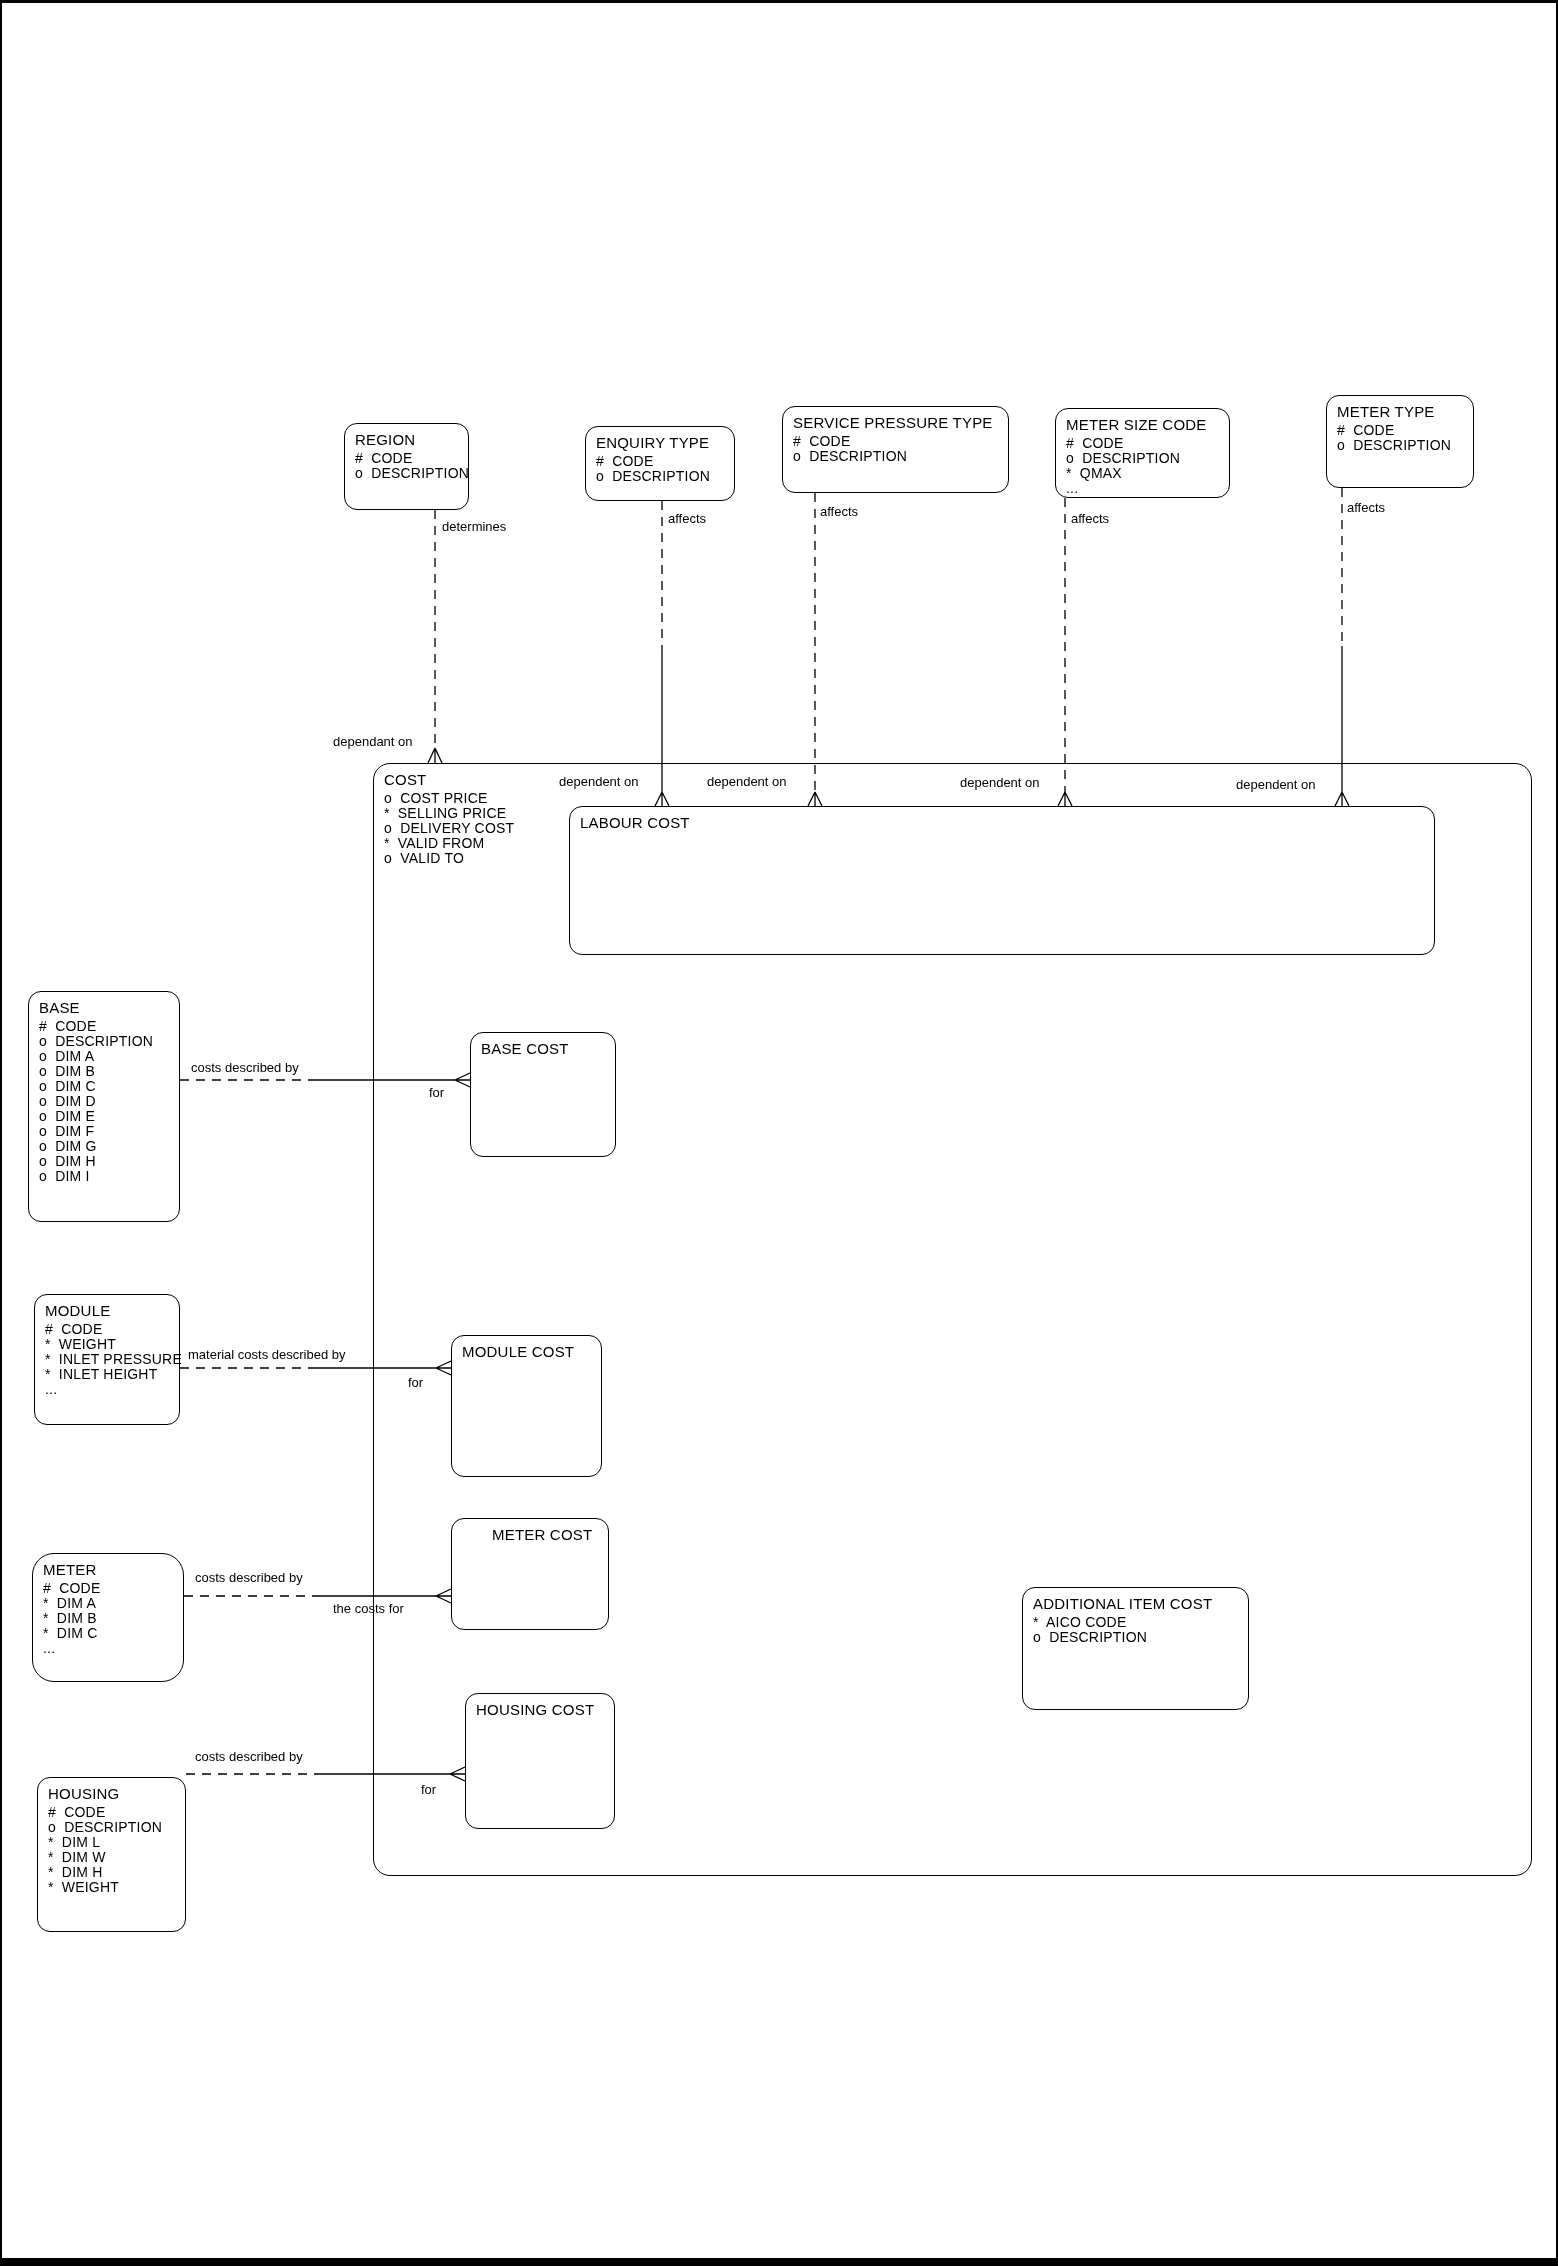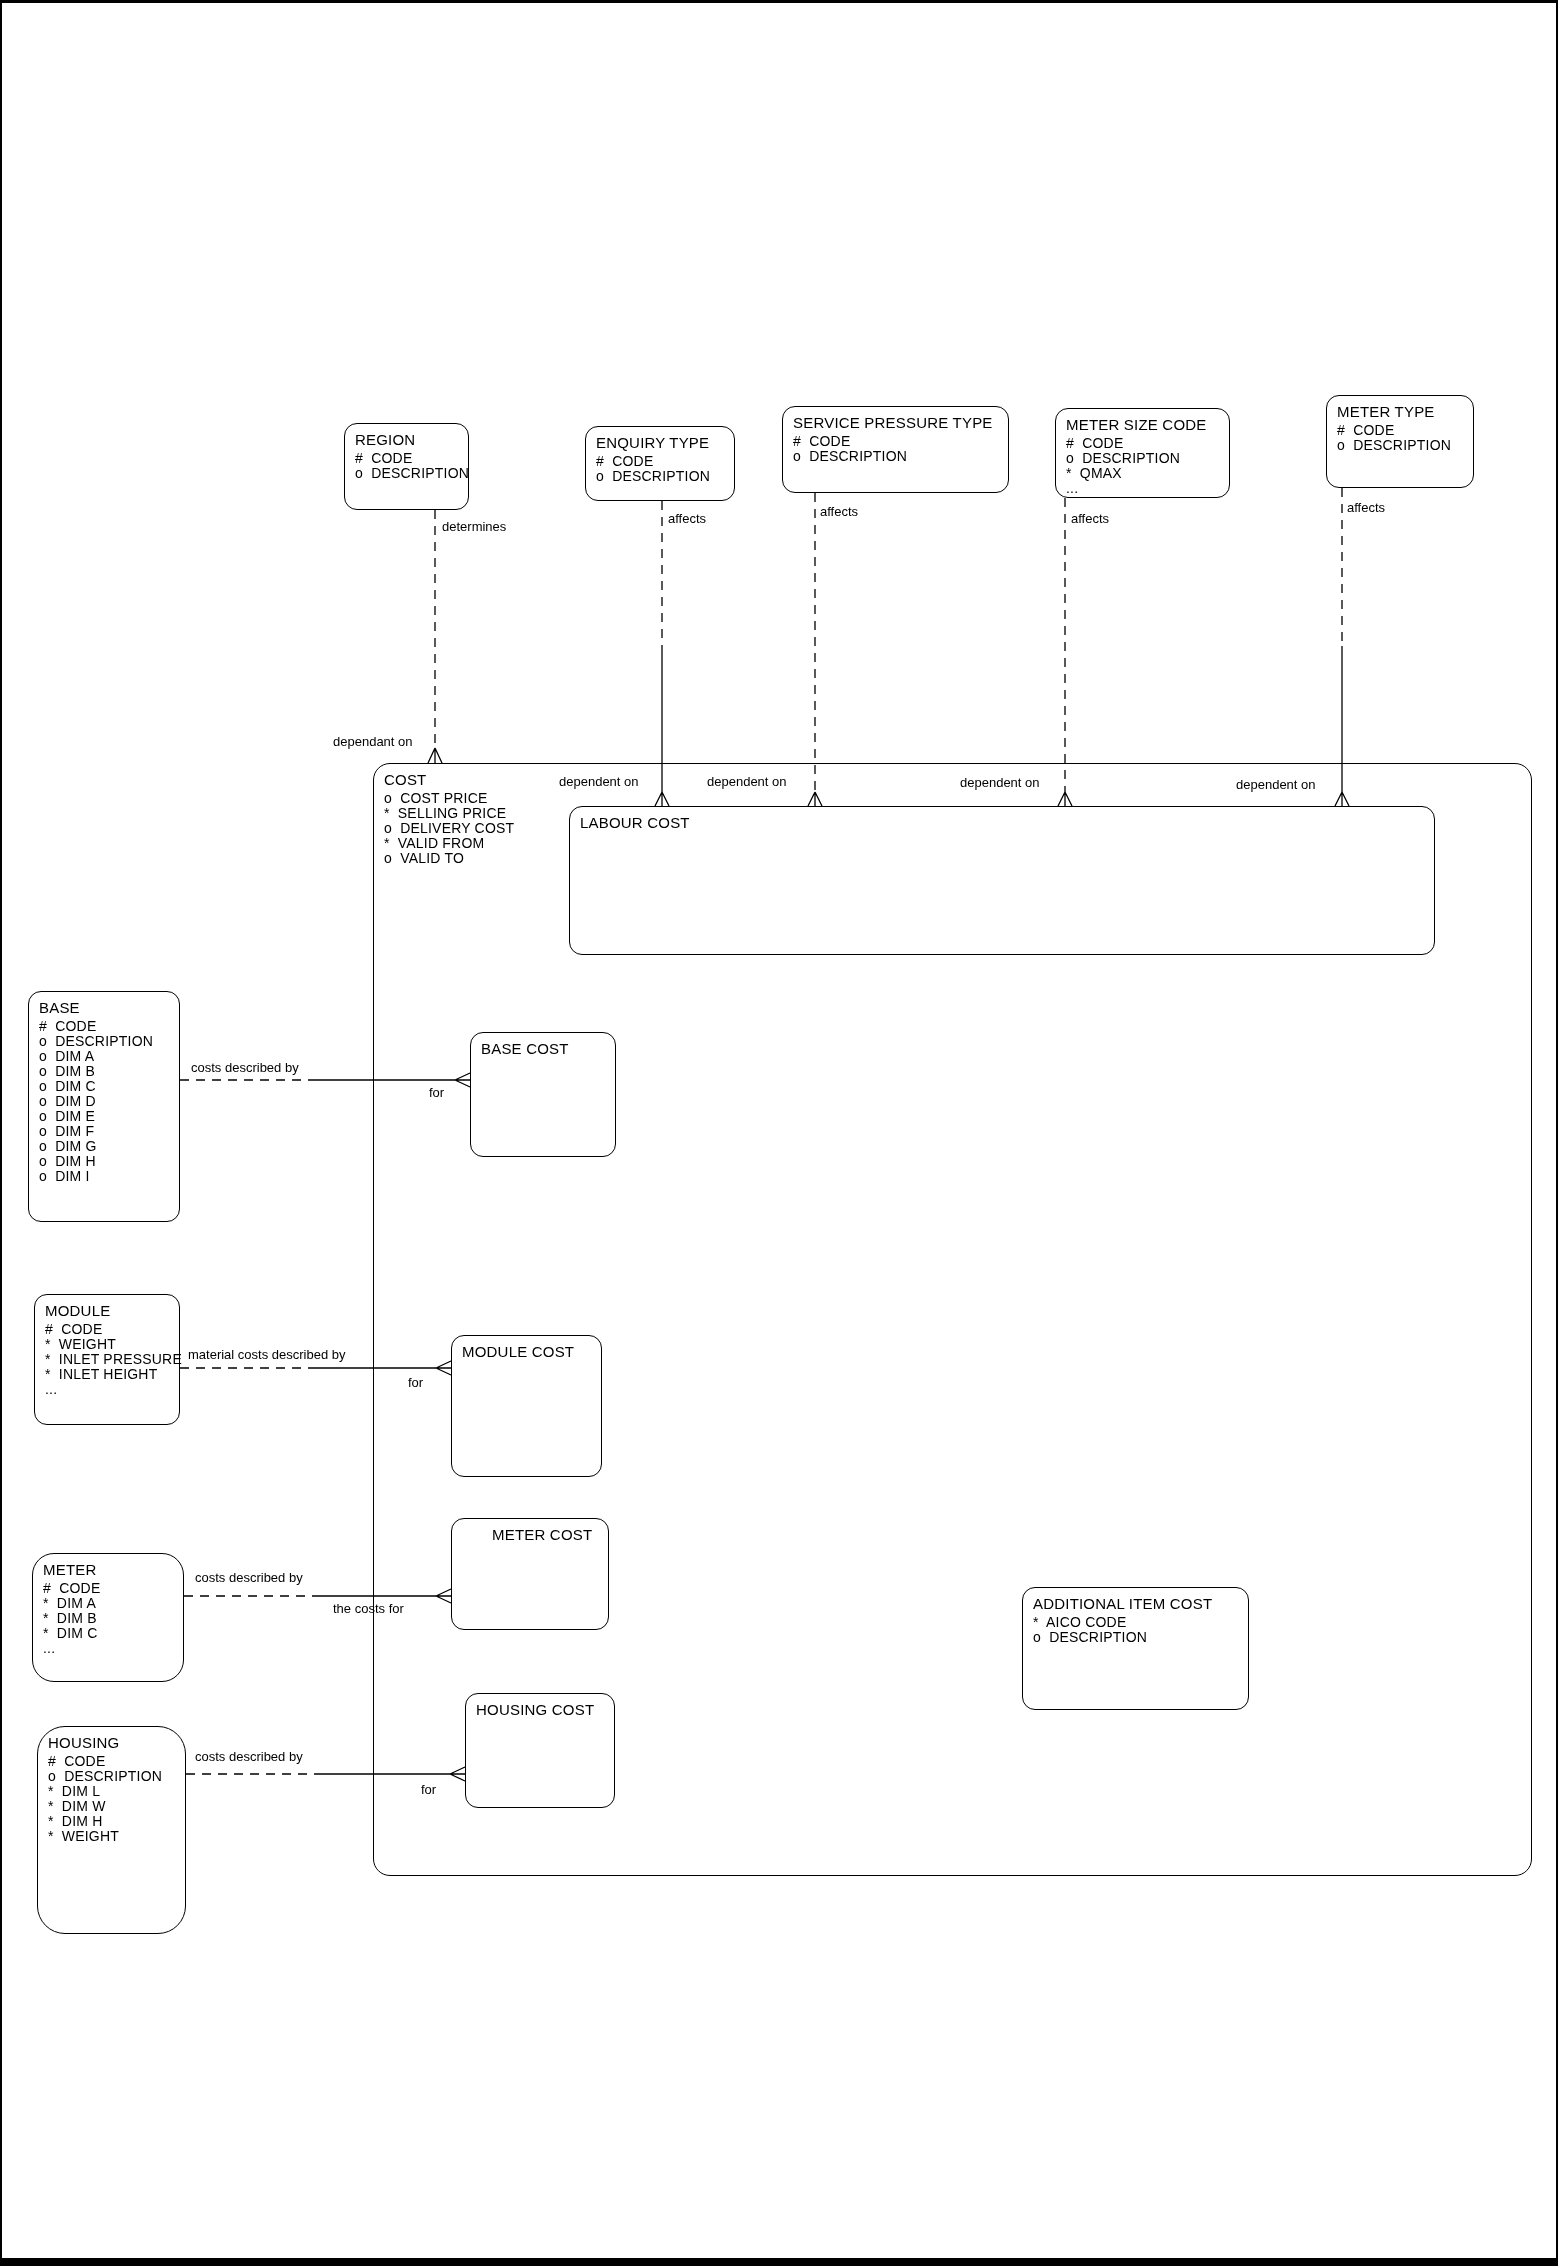--- a/index.html
+++ b/index.html
@@ -174,42 +174,42 @@
   <div class="ebox" style="left:30px;top:1550px;width:152px;height:129px;border-radius:22px;">
     <span class="etitle">METER</span>
     <span class="attrs">
         <div class="attr">#  CODE</div>
         <div class="attr">*  DIM A</div>
         <div class="attr">*  DIM B</div>
         <div class="attr">*  DIM C</div>
         <div class="attr">...</div>
       </span>
   </div>
-  <div class="ebox" style="left:35px;top:1723px;width:149px;height:208px;border-radius:28px;">
+  <div class="ebox" style="left:35px;top:1774px;width:149px;height:155px;">
     <span class="etitle">HOUSING</span>
     <span class="attrs">
         <div class="attr">#  CODE</div>
         <div class="attr">o  DESCRIPTION</div>
         <div class="attr">*  DIM L</div>
         <div class="attr">*  DIM W</div>
         <div class="attr">*  DIM H</div>
         <div class="attr">*  WEIGHT</div>
       </span>
   </div>
 
   <div class="ebox" style="left:468px;top:1029px;width:146px;height:125px;">
     <span class="etitle">BASE COST</span>
   </div>
   <div class="ebox" style="left:449px;top:1332px;width:151px;height:142px;">
     <span class="etitle">MODULE COST</span>
   </div>
   <div class="ebox" style="left:449px;top:1515px;width:158px;height:112px;padding-left:40px;">
     <span class="etitle">METER COST</span>
   </div>
-  <div class="ebox" style="left:463px;top:1690px;width:150px;height:115px;">
+  <div class="ebox" style="left:463px;top:1690px;width:150px;height:136px;">
     <span class="etitle">HOUSING COST</span>
   </div>
   <div class="ebox" style="left:1020px;top:1584px;width:227px;height:123px;">
     <span class="etitle">ADDITIONAL ITEM COST</span>
     <span class="attrs">
         <div class="attr">*  AICO CODE</div>
         <div class="attr">o  DESCRIPTION</div>
       </span>
   </div>
 

